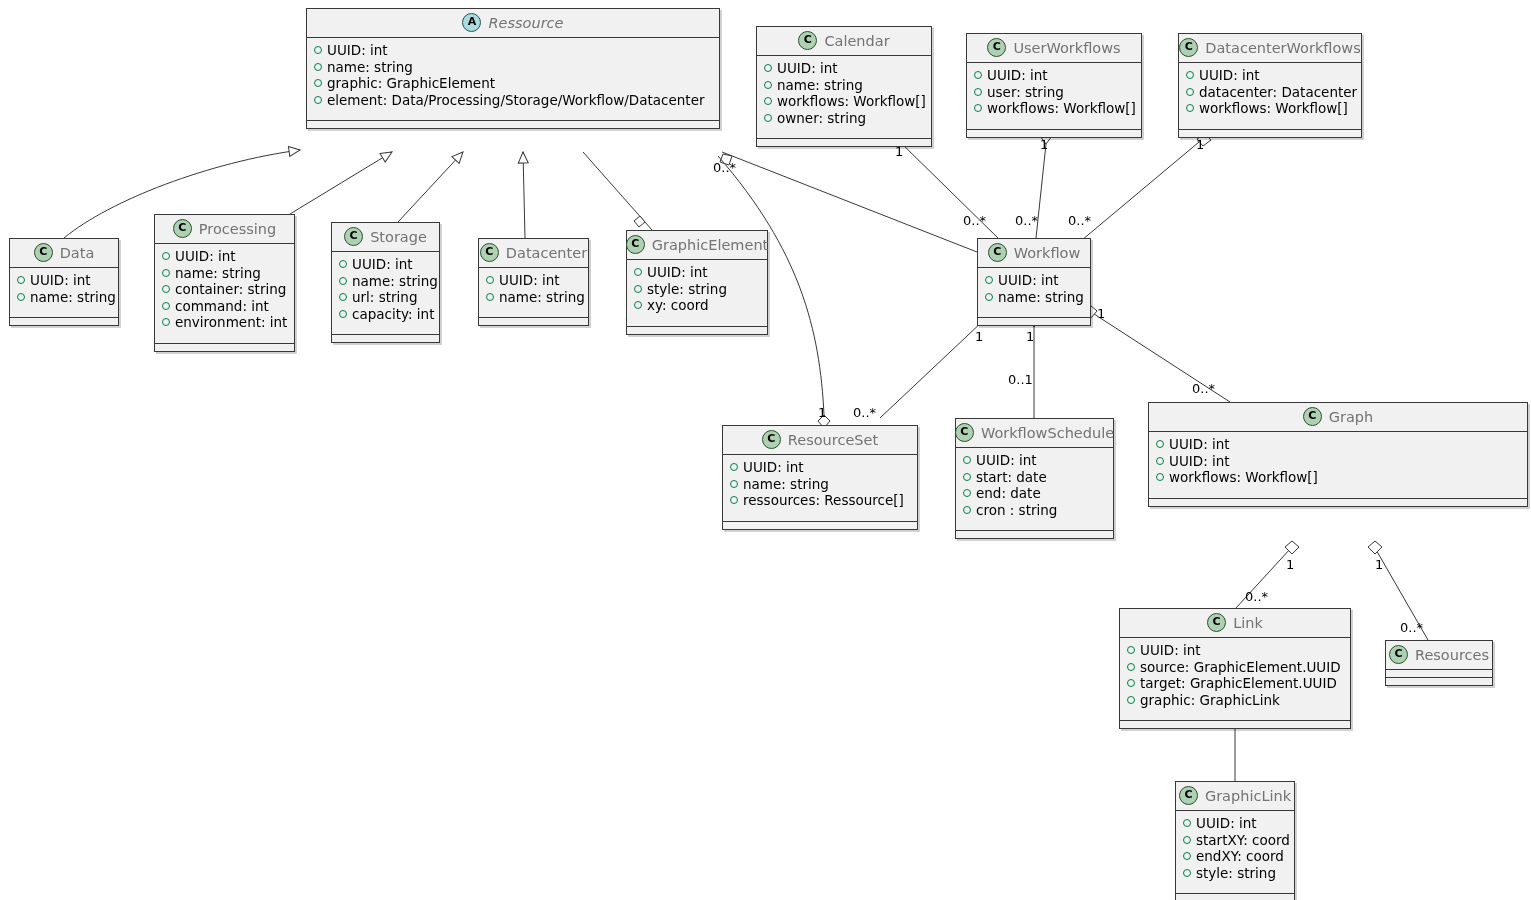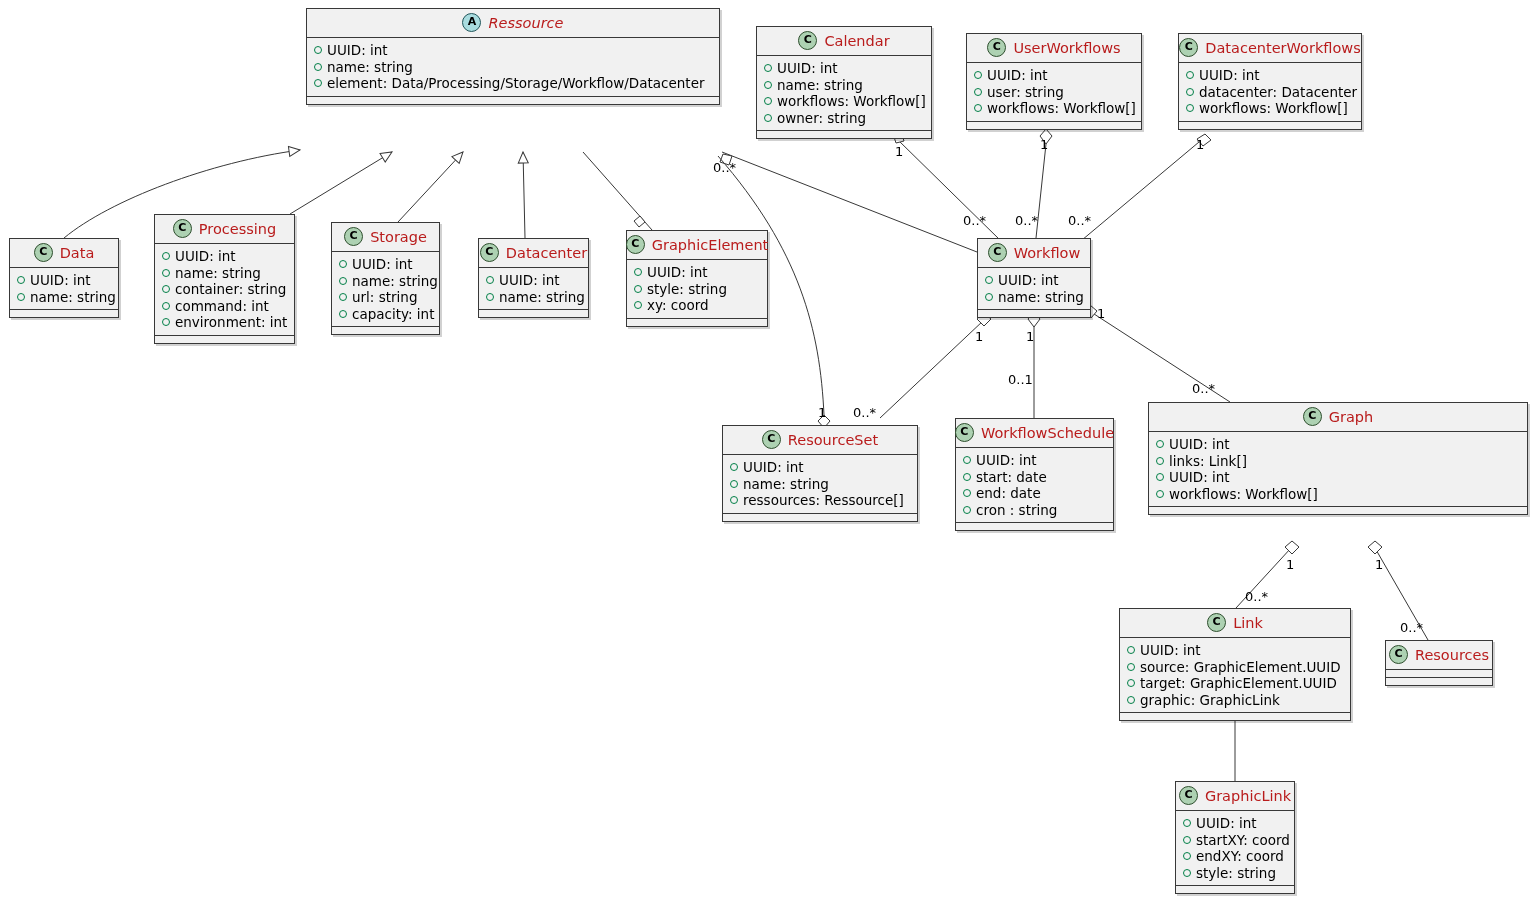--- a/index.html
+++ b/index.html
@@ -52,26 +52,26 @@
     text-align: center;
     flex: 0 0 auto;
     font-family: "DejaVu Sans", "Liberation Sans", sans-serif;
   }
   .stereo-icon.abstract {
     background: #A9DCDF;
     border: 1px solid #21565B;
   }
   .class-title {
     font-size: 14.5px;
-    color: #b91c1c;
+    color: #737373;
     white-space: nowrap;
   }
   .class-title.italic { font-style: italic; }
   .uml-attrs {
-    padding: 4px 6px 4px 7px;
+    padding: 4px 6px 12px 7px;
     border-bottom: 1px solid #383838;
     background: #F1F1F1;
   }
   .uml-attrs.empty { height: 7px; padding: 0; }
   .attr {
     display: flex;
     align-items: baseline;
     gap: 5px;
     font-size: 13.5px;
     line-height: 16.6px;
@@ -172,20 +172,24 @@
           <div class="attr">
             <span class="vis-dot"></span>
             <span>UUID: int</span>
           </div>
           <div class="attr">
             <span class="vis-dot"></span>
             <span>name: string</span>
           </div>
           <div class="attr">
             <span class="vis-dot"></span>
+            <span>graphic: GraphicElement</span>
+          </div>
+          <div class="attr">
+            <span class="vis-dot"></span>
             <span>element: Data/Processing/Storage/Workflow/Datacenter</span>
           </div>
         </div>
         <div class="uml-methods"></div>
       </div>
       <div class="uml-class" style="left: 756px; top: 26px; width: 176px;">
         <div class="uml-header">
           <span class="stereo-icon">C</span>
           <span class="class-title">Calendar</span>
         </div>
@@ -425,24 +429,20 @@
       </div>
       <div class="uml-class" style="left: 1148px; top: 402px; width: 380px;">
         <div class="uml-header">
           <span class="stereo-icon">C</span>
           <span class="class-title">Graph</span>
         </div>
         <div class="uml-attrs">
           <div class="attr">
             <span class="vis-dot"></span>
             <span>UUID: int</span>
-          </div>
-          <div class="attr">
-            <span class="vis-dot"></span>
-            <span>links: Link[]</span>
           </div>
           <div class="attr">
             <span class="vis-dot"></span>
             <span>UUID: int</span>
           </div>
           <div class="attr">
             <span class="vis-dot"></span>
             <span>workflows: Workflow[]</span>
           </div>
         </div>

